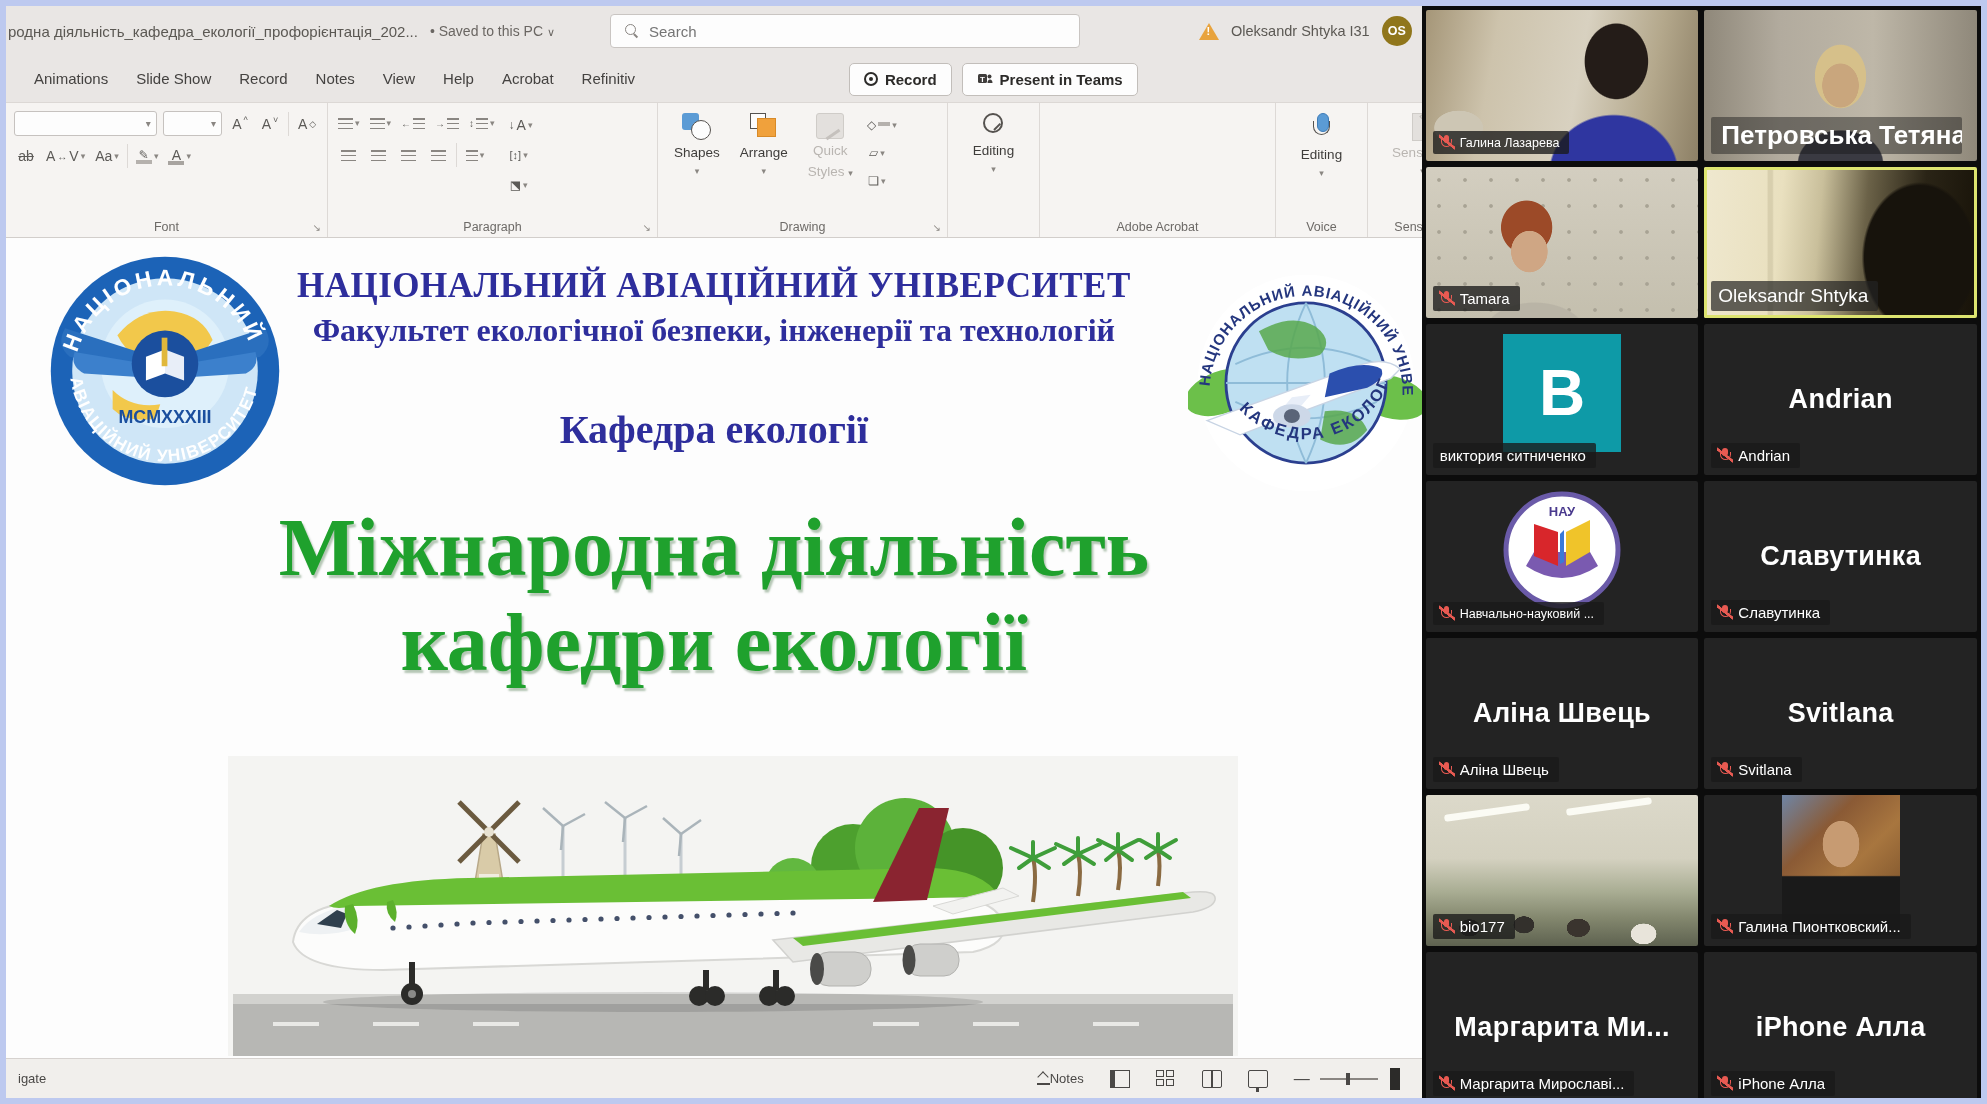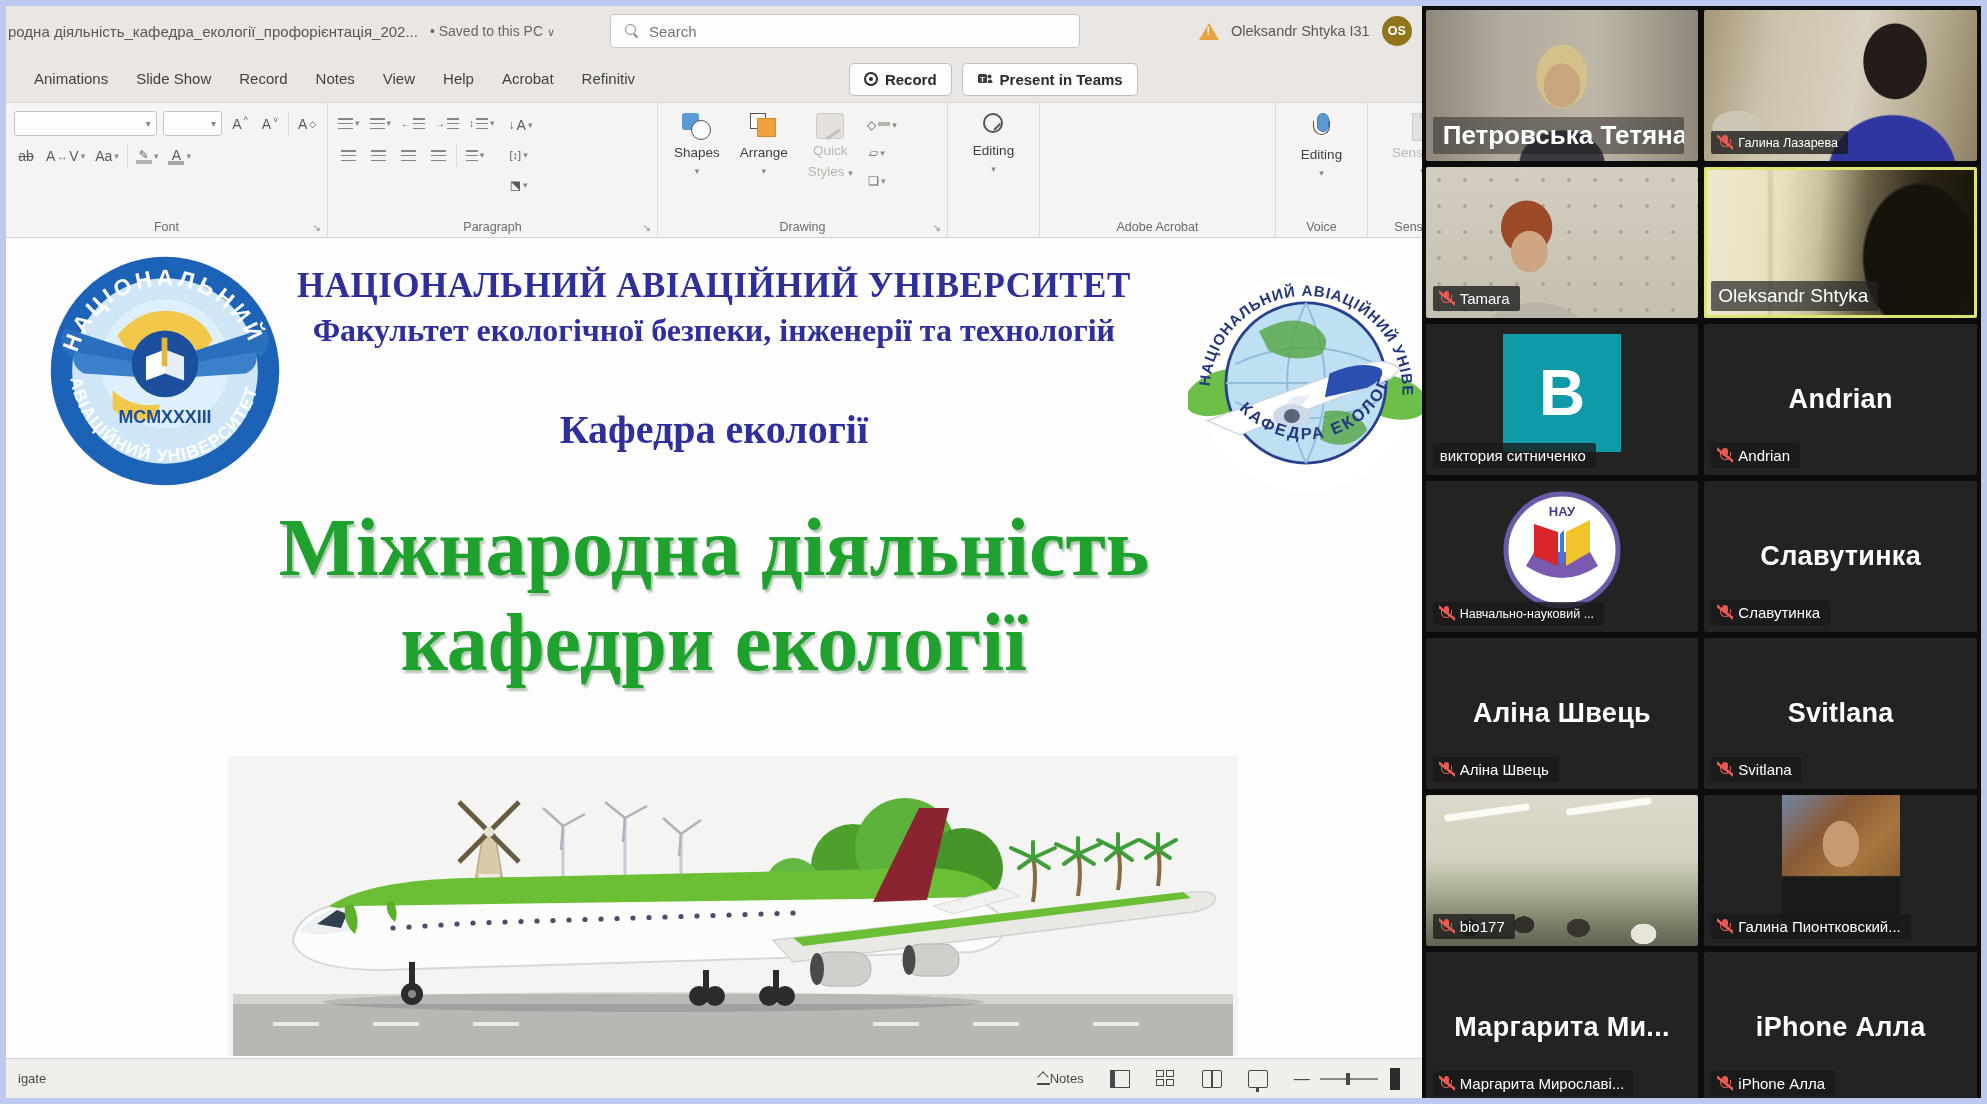--- a/index.html
+++ b/index.html
@@ -605,32 +605,32 @@
               <span class="zhandle"></span>
             </span>
           <span class="zcut"></span>
         </span>
       </div>
     </div>
   </div>
 
   <div class="meeting">
 
+    <div class="tile v-galina">
+      <div class="label tiny">
+          <span class="mic">
+            <i></i>
+          </span>
+          <span>Галина Лазарева</span>
+        </div>
+    </div>
+
     <div class="tile v-petrovska">
       <div class="label big nobg">
           <span>Петровська Тетяна</span>
-        </div>
-    </div>
-
-    <div class="tile v-galina">
-      <div class="label tiny">
-          <span class="mic">
-            <i></i>
-          </span>
-          <span>Галина Лазарева</span>
         </div>
     </div>
 
     <div class="tile v-tamara">
       <div class="label">
           <span class="mic">
             <i></i>
           </span>
           <span>Tamara</span>
         </div>

